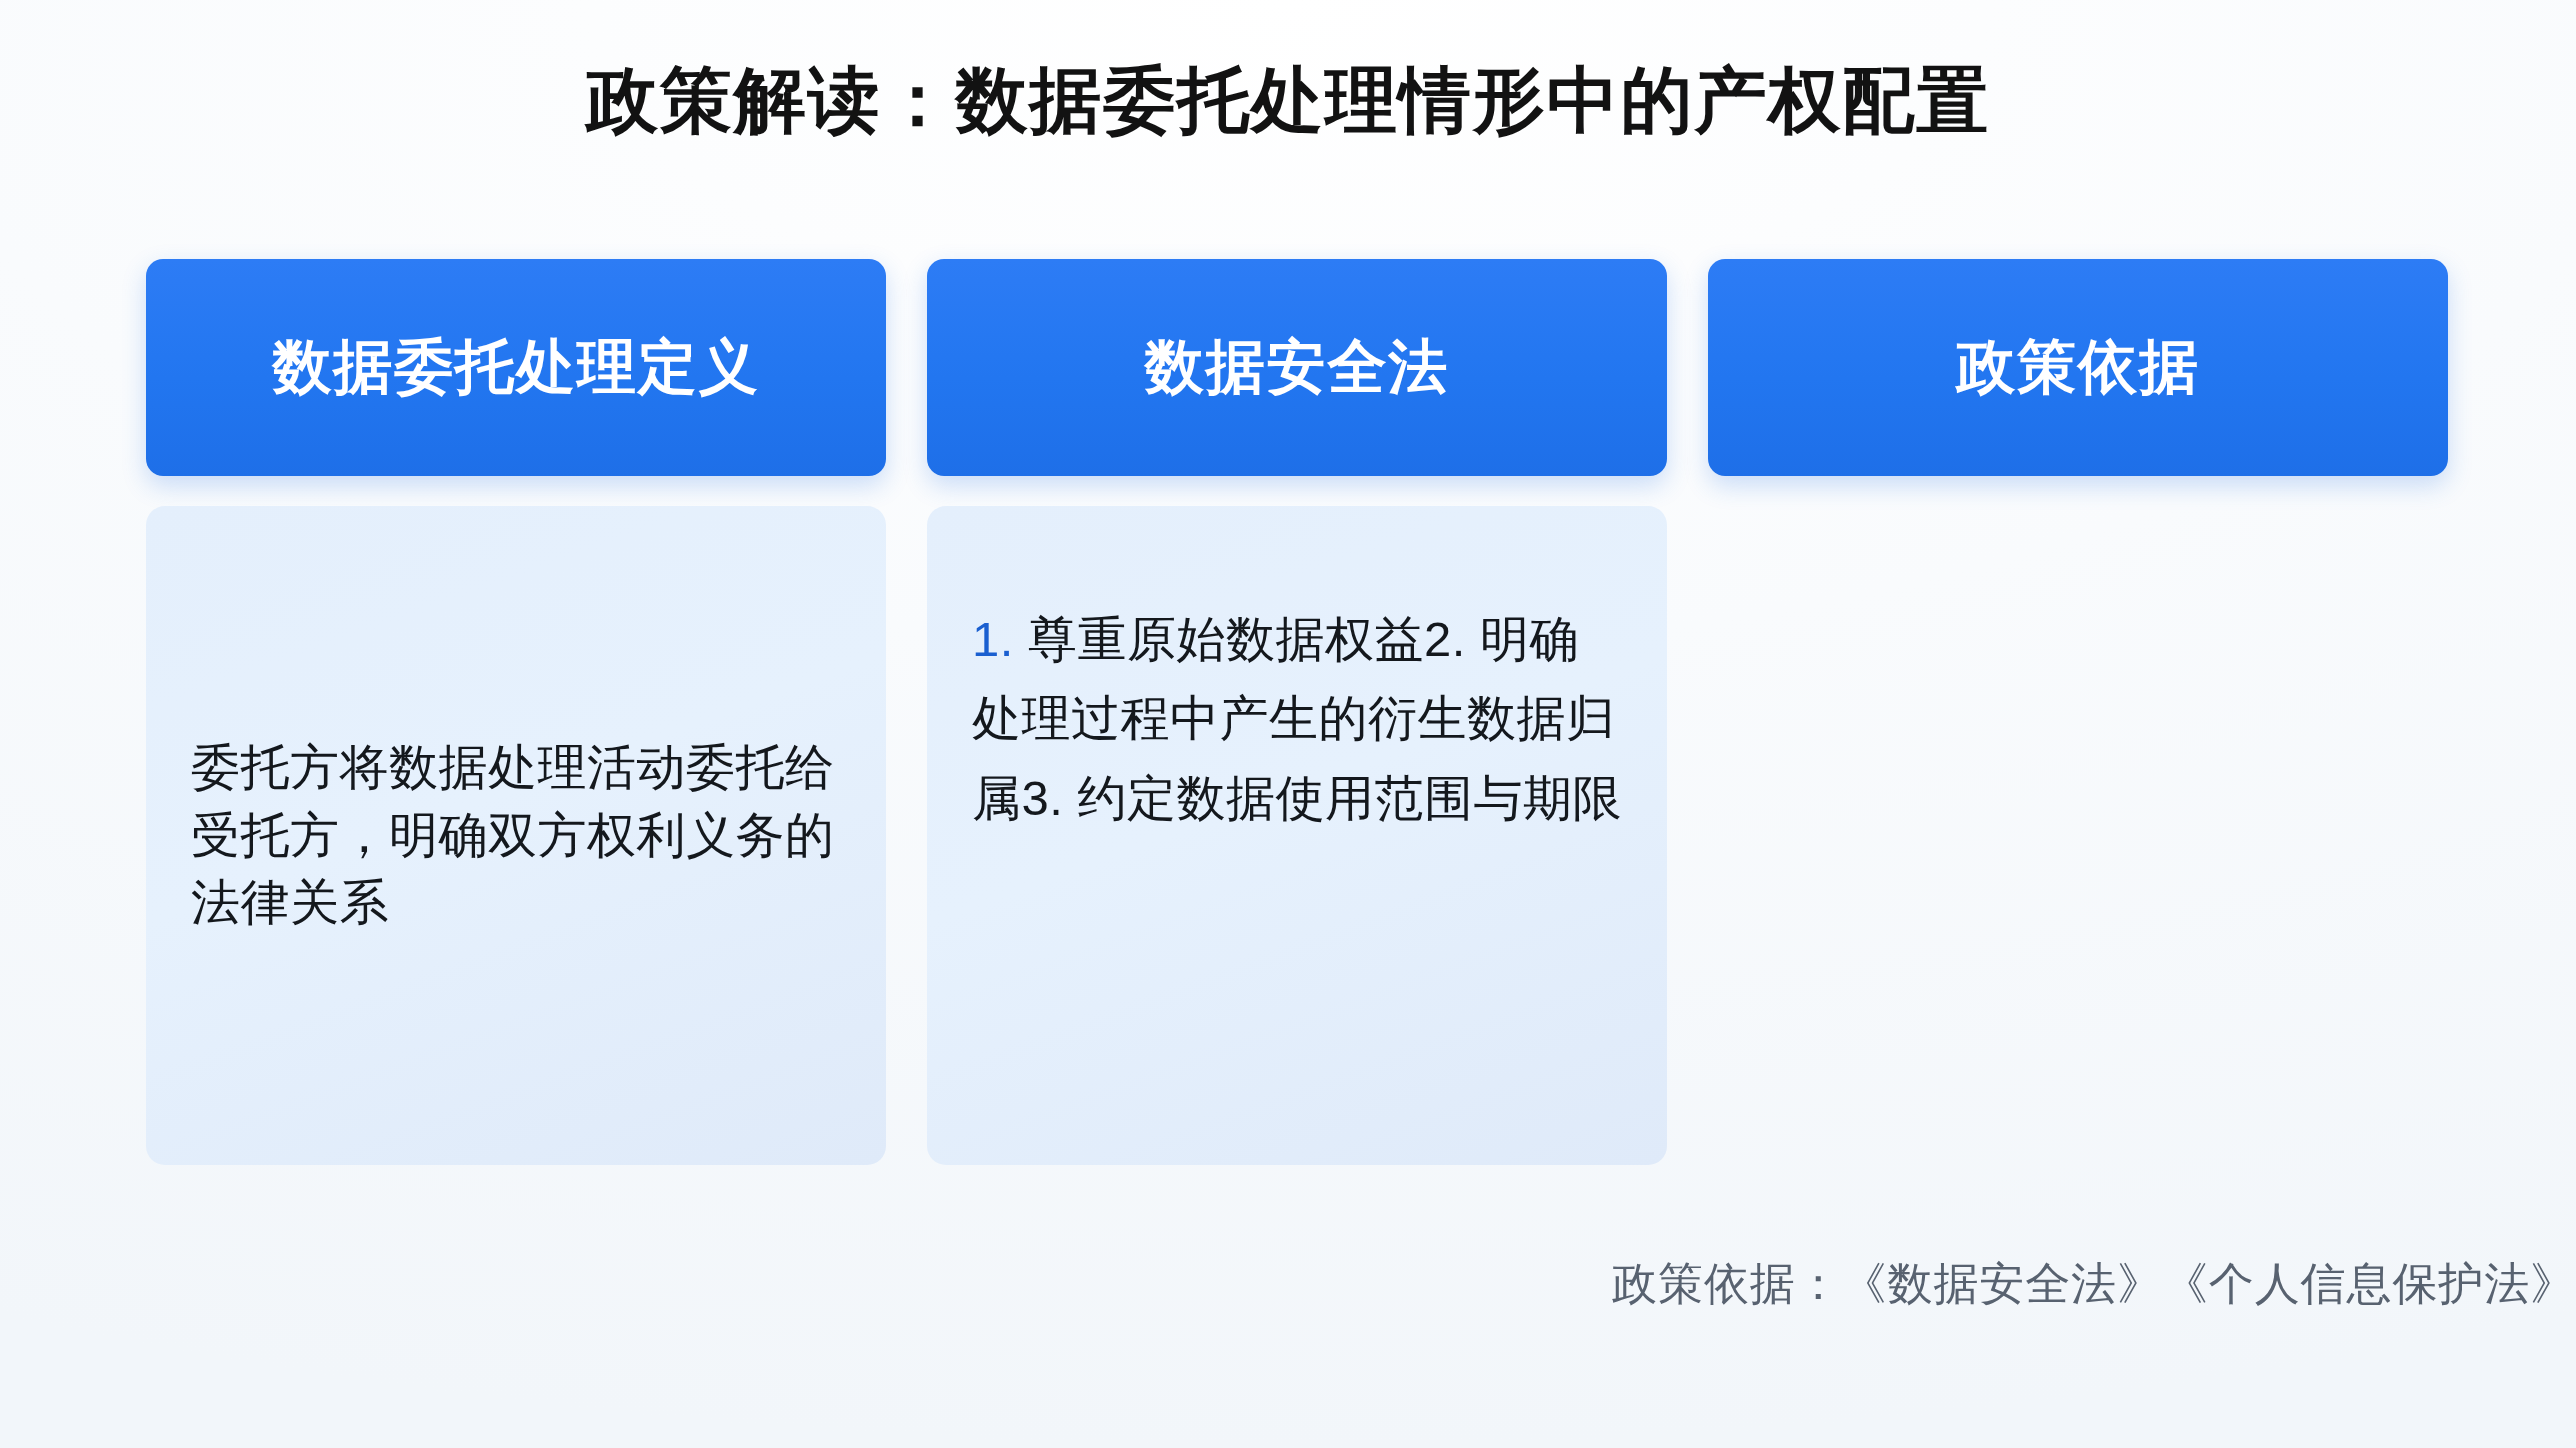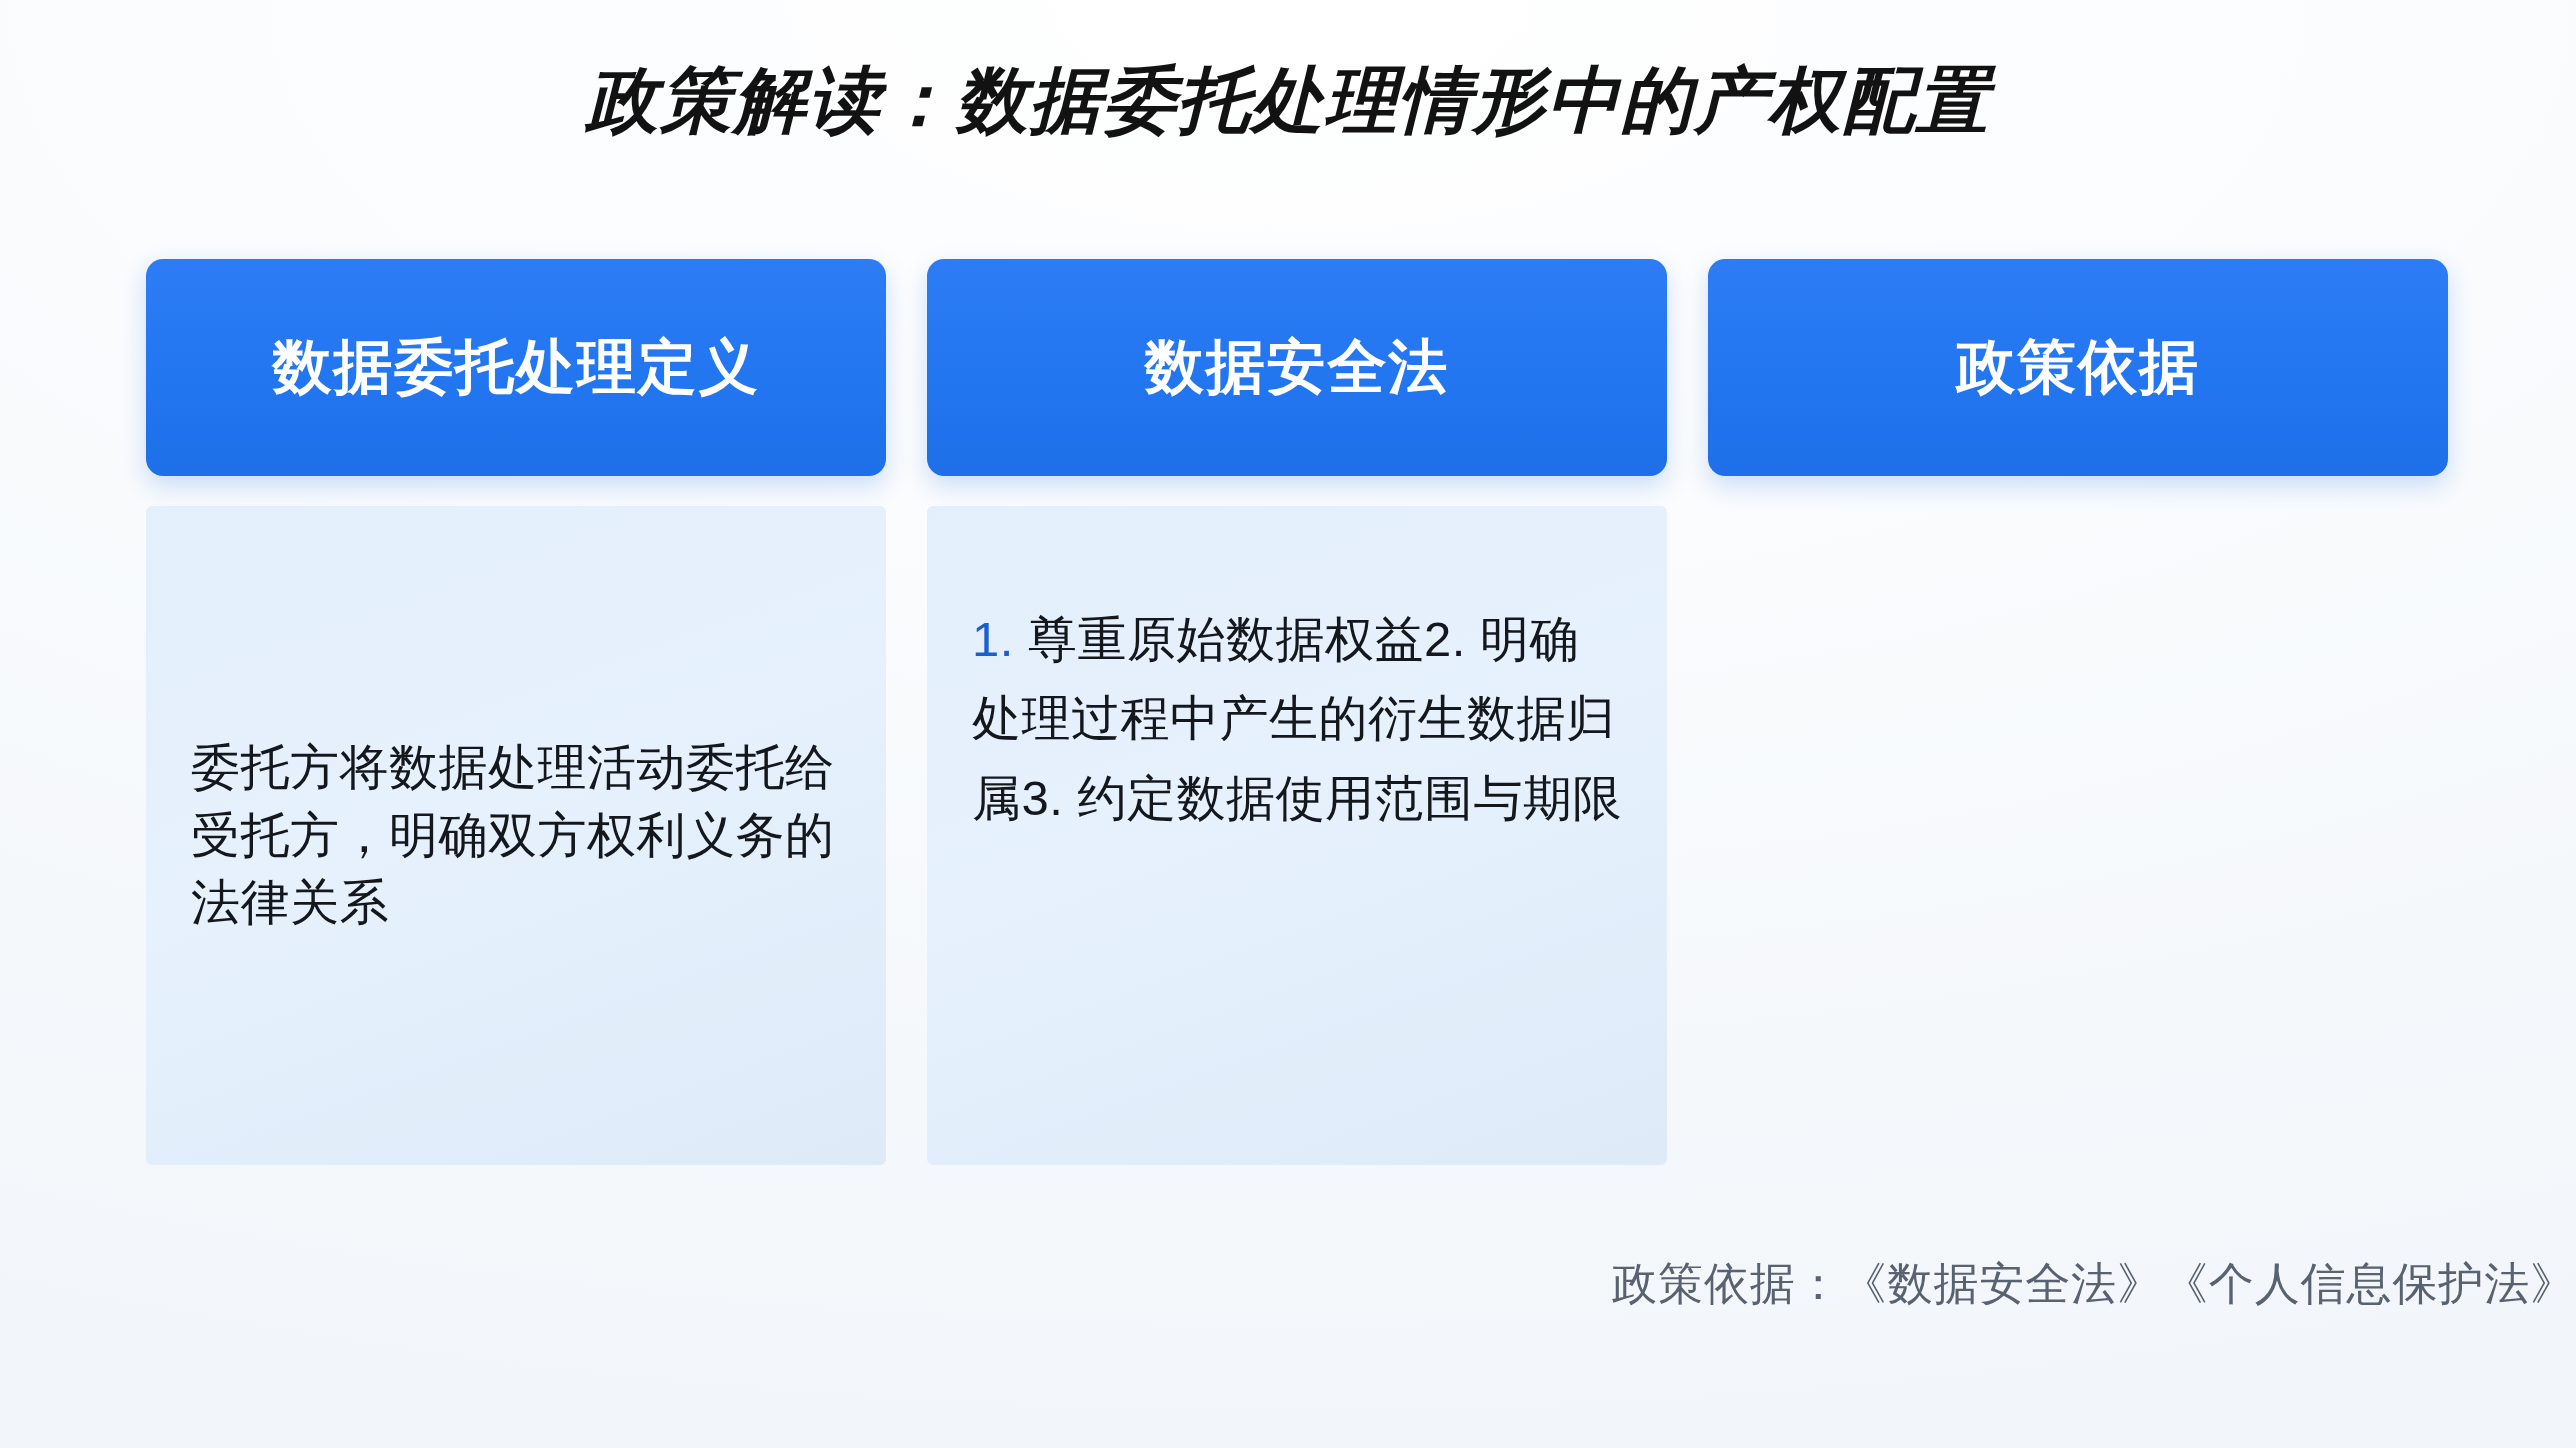--- a/index.html
+++ b/index.html
@@ -30,21 +30,20 @@
     left: 0;
     top: 57px;
     width: 2576px;
     text-align: center;
     font-size: 72px;
     font-weight: 700;
     letter-spacing: 1.9px;
     color: #121212;
     line-height: 1.2;
     white-space: nowrap;
-    font-style: italic;
   }
 
   
   .card-grid {
     position: absolute;
     left: 146px;
     top: 259px;
     width: 2302px;
     display: flex;
     flex-direction: row;
@@ -73,21 +72,21 @@
     font-weight: 700;
     letter-spacing: 1.9px;
     line-height: 1.2;
     text-align: right;
     white-space: nowrap;
   }
 
   .card-body {
     margin-top: 30px;
     height: 659px;
-    border-radius: 6px;
+    border-radius: 19px;
     background: linear-gradient(160deg, #e4effc 0%, #e6f1fd 45%, #dfeaf9 100%);
     box-sizing: border-box;
     padding: 49px 45px;
     display: flex;
     flex-direction: column;
   }
   .card-body.align-center {
     justify-content: center;
   }
   .card-body.align-top {

